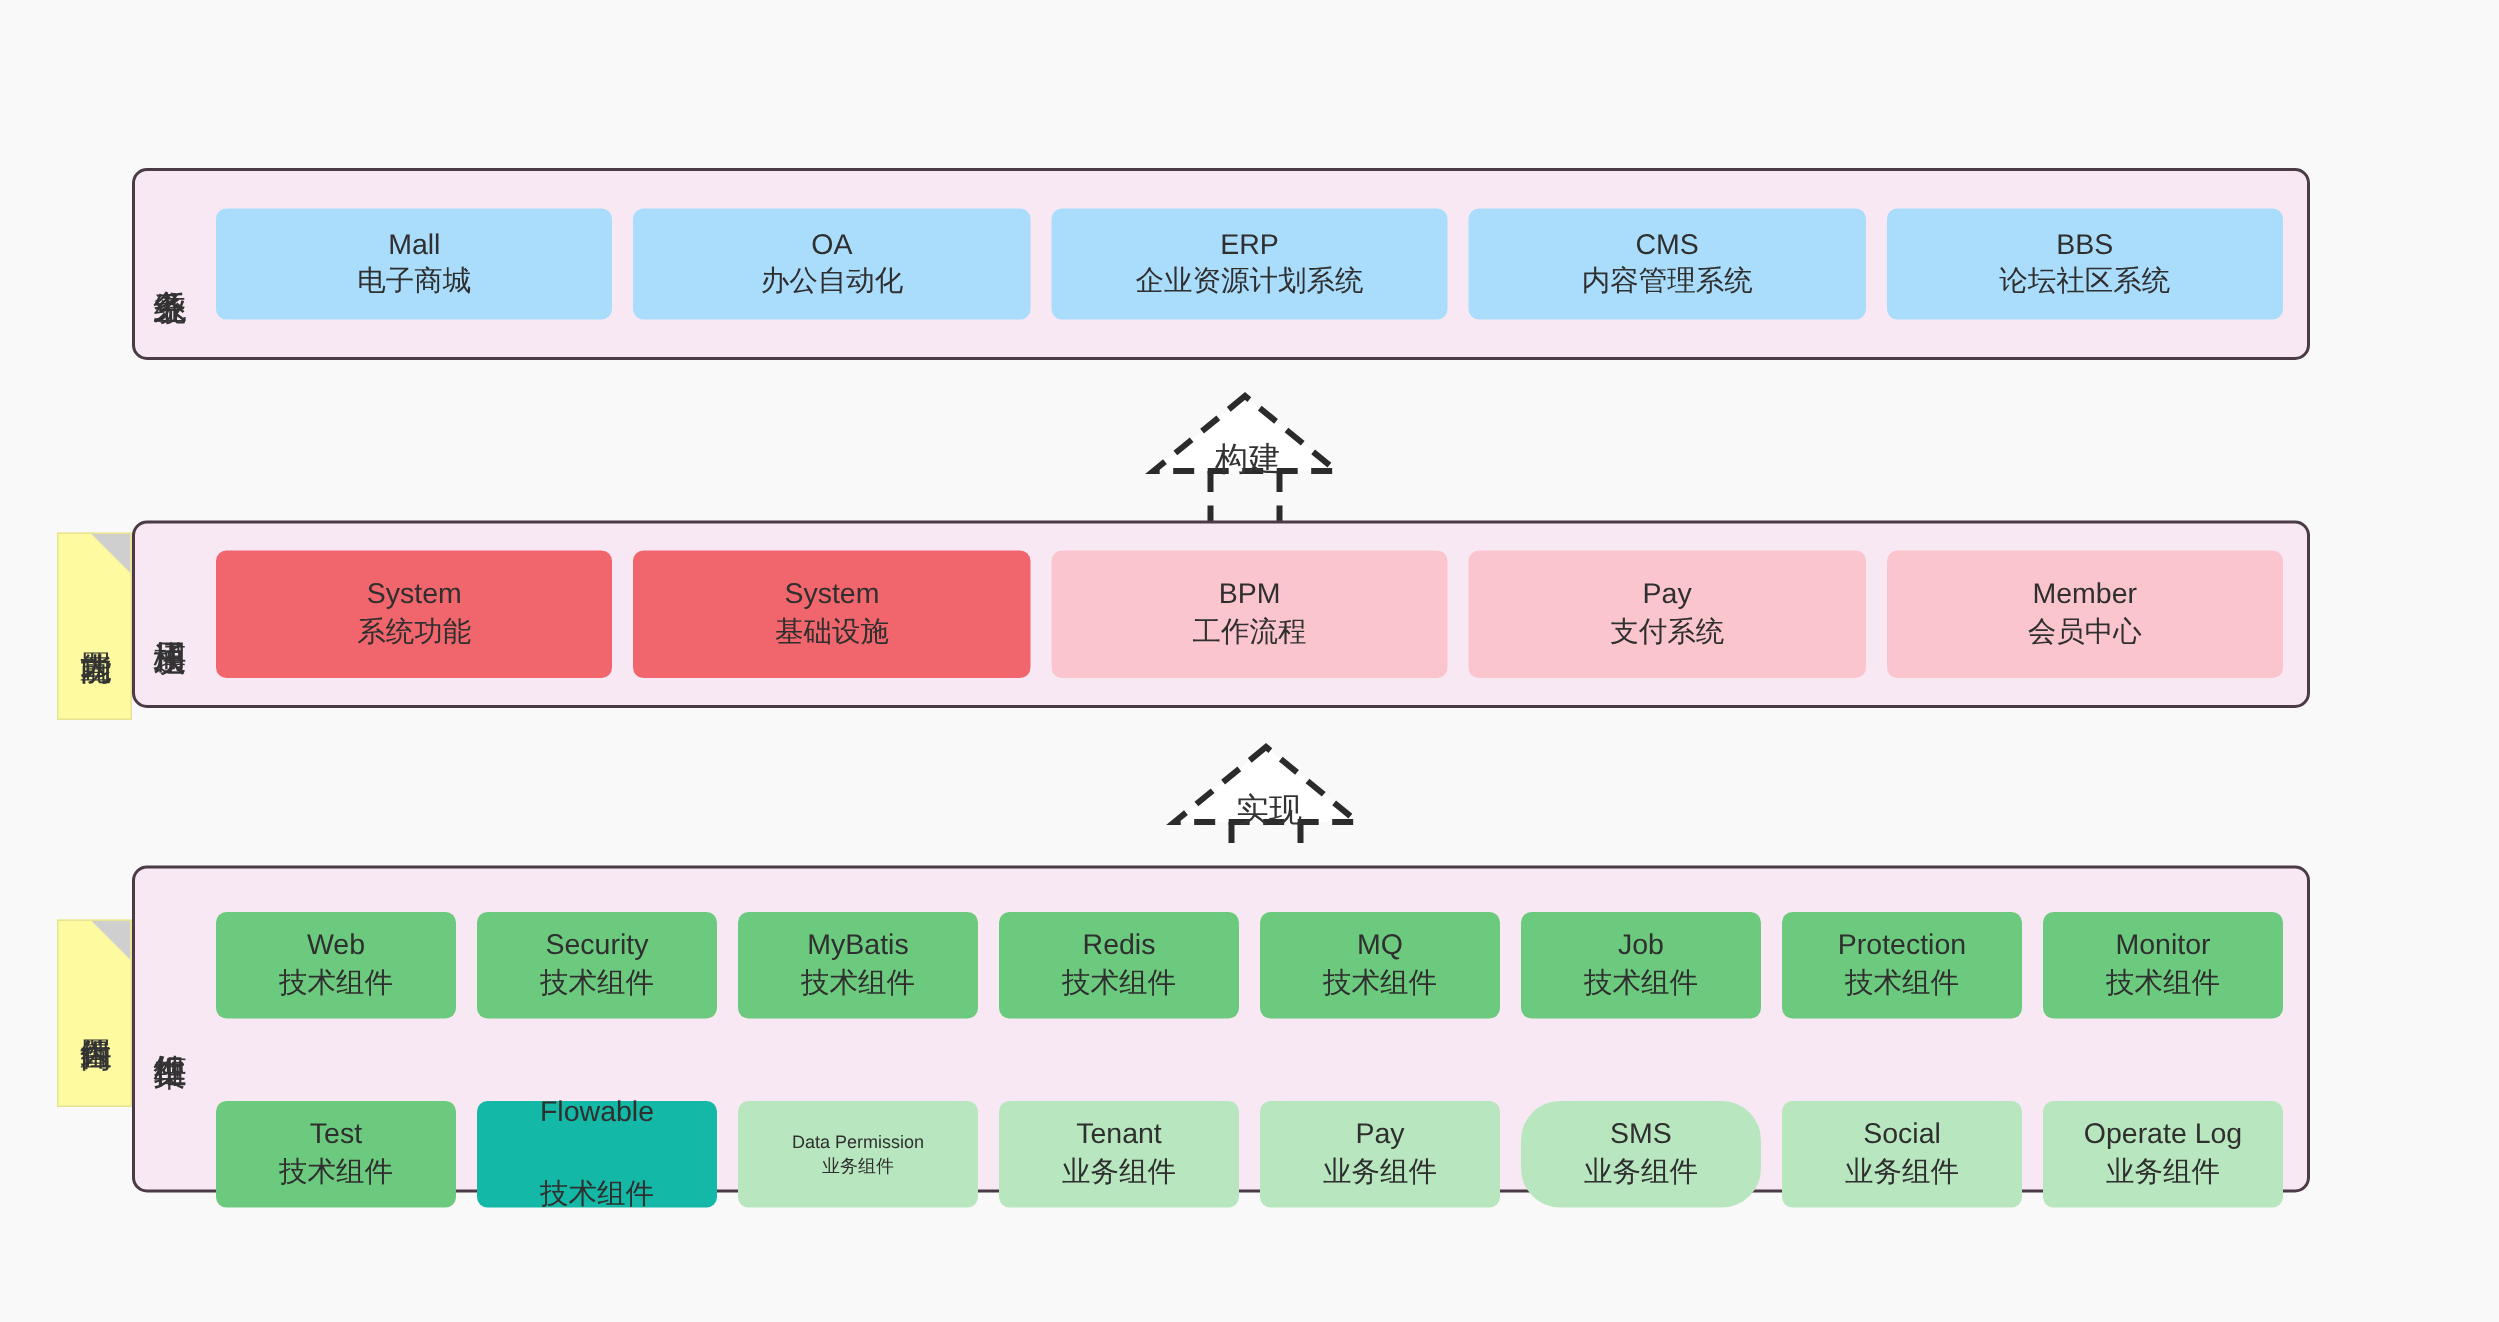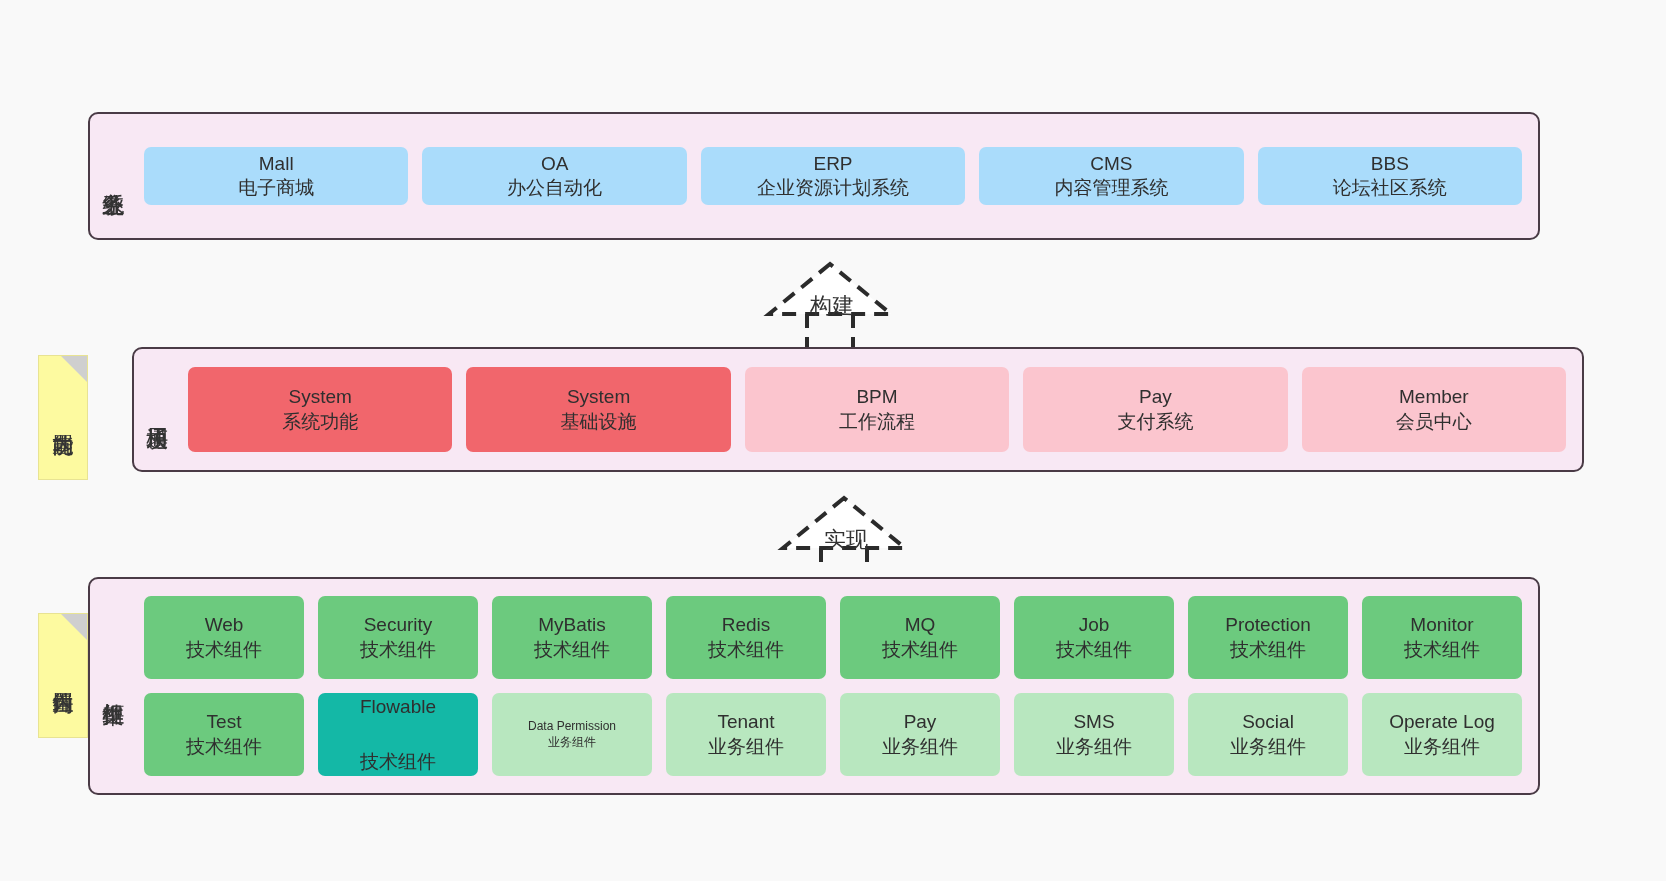--- a/index.html
+++ b/index.html
@@ -70,23 +70,23 @@
     font-size: 19px;
     line-height: 1.28;
     color: #2f2f2f;
     padding: 4px 6px;
     box-sizing: border-box;
   }
   .cell .t1 { white-space: nowrap; }
   .cell .t2 { white-space: nowrap; }
   .cell.wrap .t1 { white-space: normal; }
 
-  .h-biz .cell   { height: 58px; background: #aadcfb; }
+  .h-biz .cell   { height: 74px; background: #aadcfb; }
   .h-mod .cell   { height: 85px; }
-  .h-fw  .cell   { height: 83px; }
+  .h-fw  .cell   { height: 71px; margin-top: 41px; }
 
   
   .note {
     position: absolute;
     box-sizing: border-box;
     background: #fdfaa0;
     border: 1px solid #e8e393;
     display: flex;
     align-items: center;
     justify-content: center;
@@ -161,21 +161,21 @@
       <path d="M 52 56 L 52 92 M 98 56 L 98 92" fill="none" stroke="#2b2b2b" stroke-width="4" stroke-dasharray="14,9"></path>
     </svg>
   </div>
   <div class="gen-label" style="left:810px; top:291px;">构建</div>
 
   <div class="note" style="left:38px; top:355px; width:50px; height:125px;">
     <span class="fold"></span>
     <span>内置功能</span>
   </div>
 
-  <div class="layer" id="layer-common-modules" style="left:88px; top:347px; width:1452px; height:125px;margin-left:44px;">
+  <div class="layer" id="layer-common-modules" style="left:88px; top:347px; width:1452px; height:125px;">
     <div class="layer-label">通用模块</div>
     <div class="layer-body">
       <div class="row h-mod">
         <div class="cell" style="background:#f1666c;">
           <span class="t1">System</span>
           <span class="t2">系统功能</span>
         </div>
         <div class="cell" style="background:#f1666c;">
           <span class="t1">System</span>
           <span class="t2">基础设施</span>
@@ -262,21 +262,21 @@
           <span class="t2">业务组件</span>
         </div>
         <div class="cell" style="background:#b8e7bf;">
           <span class="t1">Tenant</span>
           <span class="t2">业务组件</span>
         </div>
         <div class="cell" style="background:#b8e7bf;">
           <span class="t1">Pay</span>
           <span class="t2">业务组件</span>
         </div>
-        <div class="cell" style="background:#b8e7bf;">
+        <div class="cell" style="background:#b8e7bf;border-radius:26px;">
           <span class="t1">SMS</span>
           <span class="t2">业务组件</span>
         </div>
         <div class="cell" style="background:#b8e7bf;">
           <span class="t1">Social</span>
           <span class="t2">业务组件</span>
         </div>
         <div class="cell" style="background:#b8e7bf;">
           <span class="t1">Operate Log</span>
           <span class="t2">业务组件</span>

